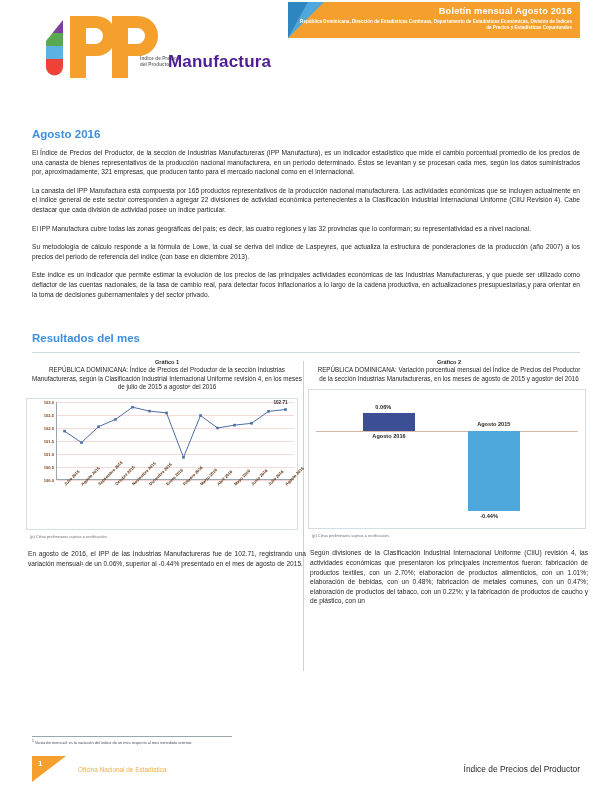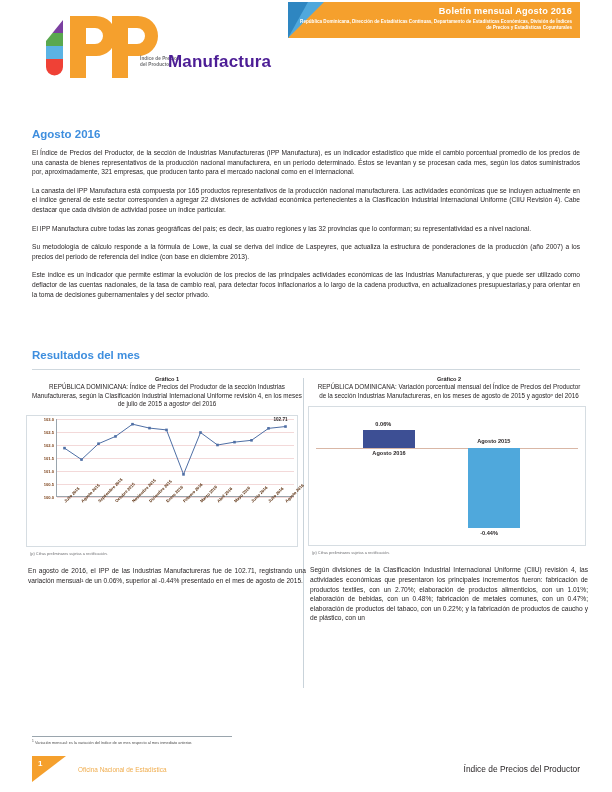--- a/index.html
+++ b/index.html
@@ -42,21 +42,21 @@
     text-align: right;
     font-size: 4.6px; line-height: 6.4px; font-weight: bold; color: #ffffff;
   }
 
   
   .content { position: absolute; left: 0; top: 108px; width: 612px; }
   .h2 {
     color: #3e8ede; font-size: 11.5px; font-weight: bold;
     margin: 20px 0 8px 32px;
   }
-  .h2.results { margin-top: 23px; }
+  .h2.results { margin-top: 6px; }
   .rule {
     height: 1px; background: #cfd8de; margin: 4px 32px 0 32px;
   }
   p.body {
     margin: 0 32px 9px 32px;
     font-size: 6.6px; line-height: 9.6px;
     text-align: justify; color: #231f20;
   }
 
   

